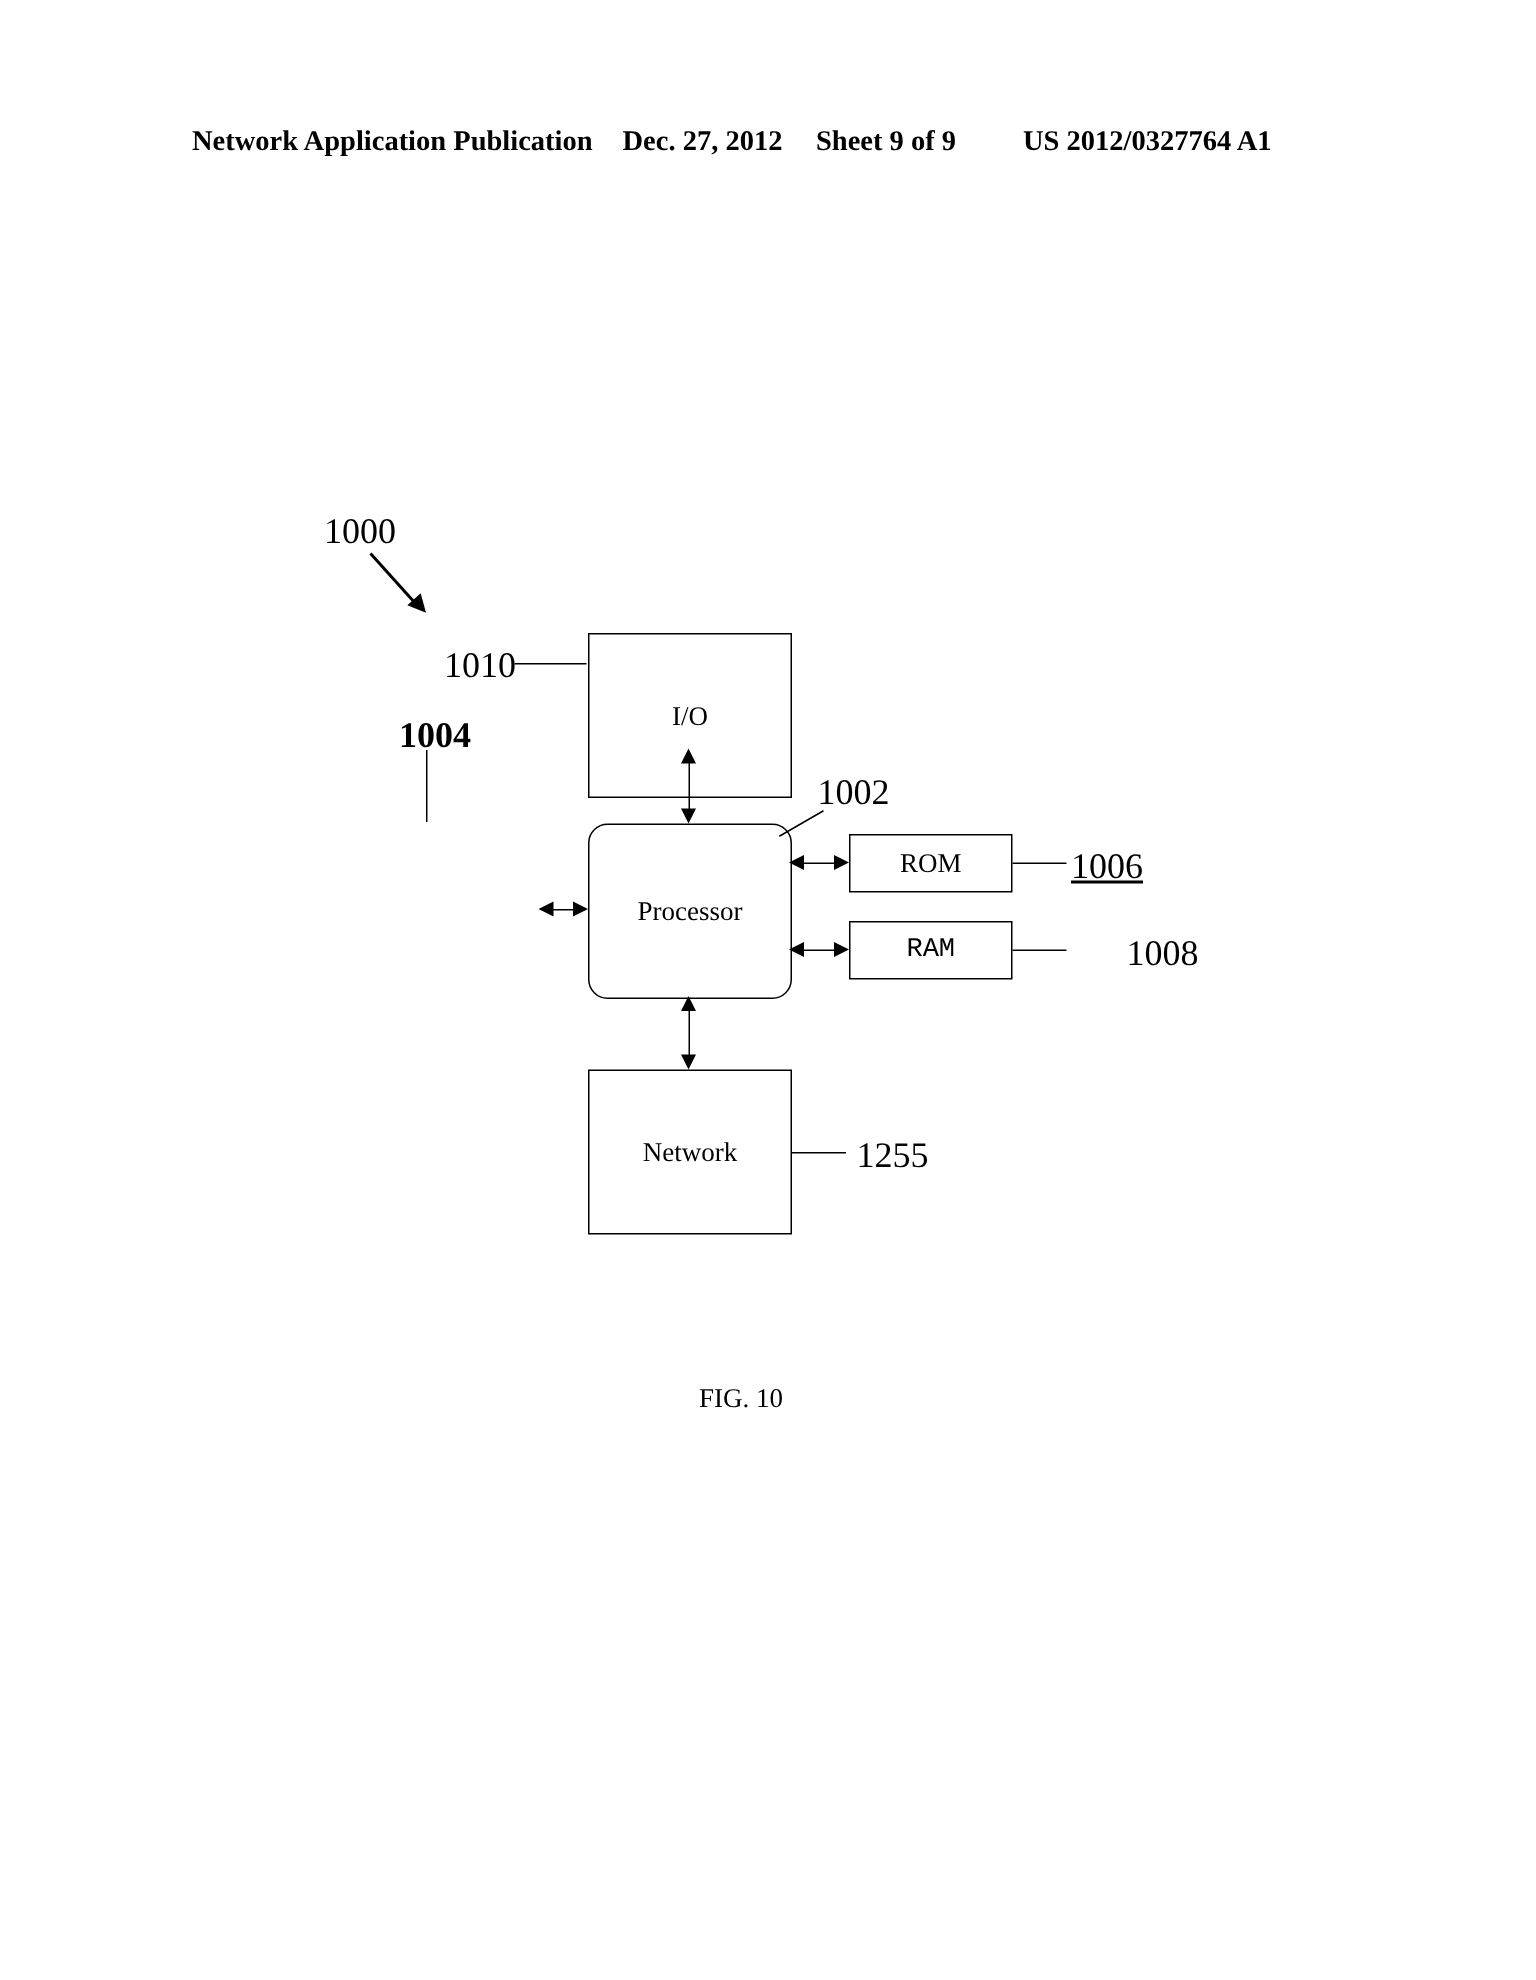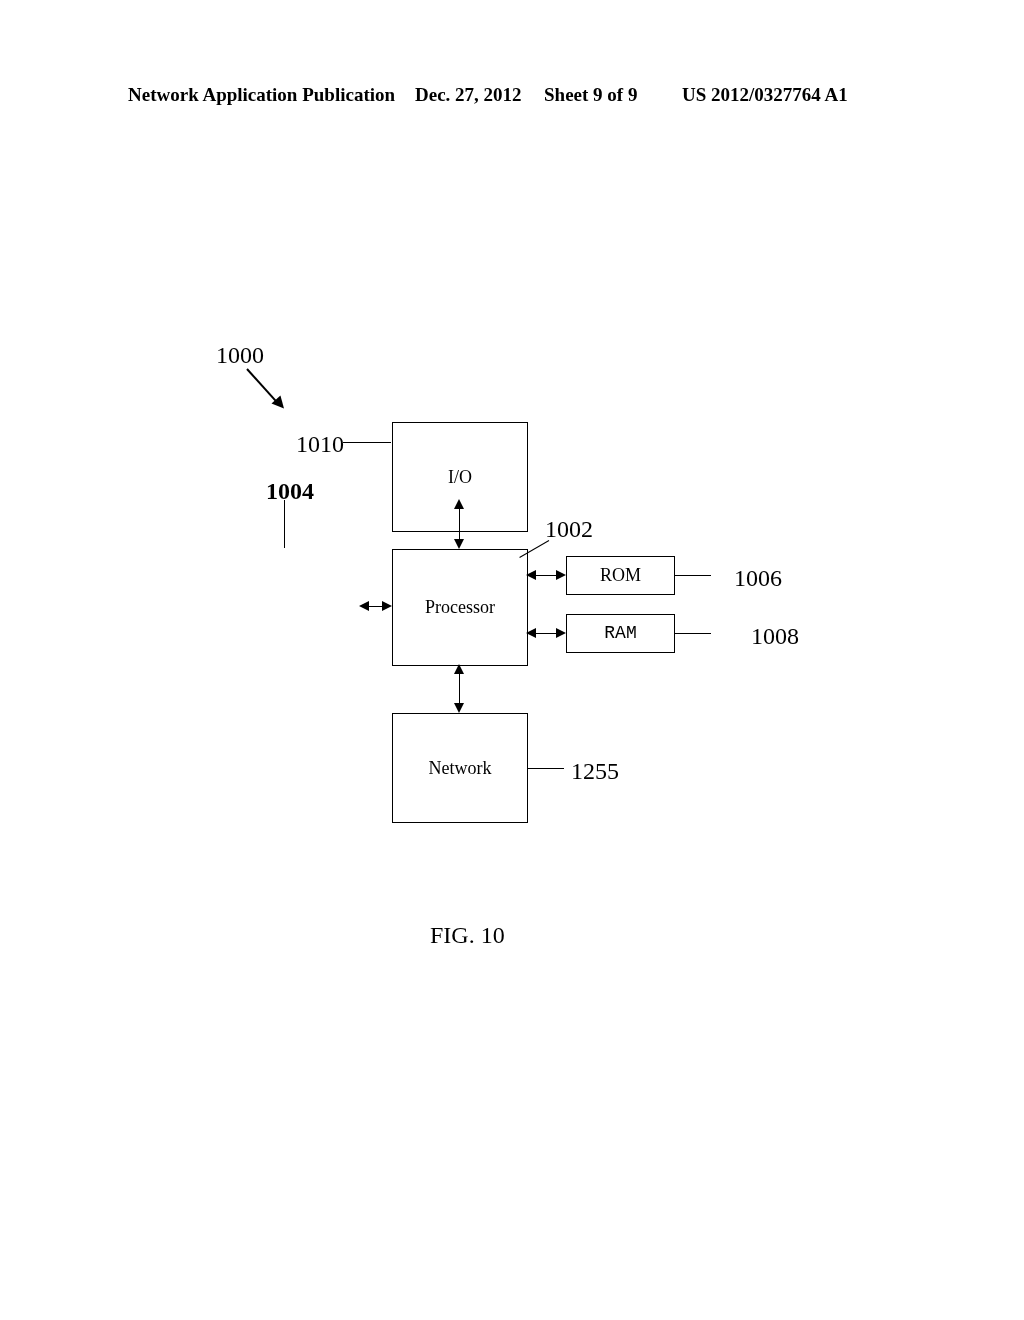--- a/index.html
+++ b/index.html
@@ -40,21 +40,22 @@
     font-size: 18px;
     line-height: 1.25;
   }
   .label {
     position: absolute;
     font-size: 24px;
     white-space: nowrap;
   }
   .fig-caption {
     position: absolute;
-    font-size: 24px;
+    font-size: 18px;
+    margin-left: 36px;
   }
 
   
   .hline { position:absolute; height:0; border-top:1.5px solid #000; }
   .vline { position:absolute; width:0;  border-left:1.5px solid #000; }
 
   
   .arrow {
     position: absolute;
     width: 0; height: 0;
@@ -92,32 +93,32 @@
     <span>I/O</span>
   </div>
 
   <div class="label" style="left:296px; top:431px;">1010</div>
   <div class="hline" style="left:343px; top:442px; width:48px;"></div>
 
   <div class="label" style="left:266px; top:478px;font-weight:bold;">1004</div>
   <div class="vline" style="left:284px; top:500px; height:48px;"></div>
 
 
-  <div class="box" style="left:392px; top:549px; width:134px; height:115px;">
+  <div class="box" style="left:392px; top:549px; width:134px; height:115px;border-radius:13px;">
     <span>Processor</span>
   </div>
 
   <div class="label" style="left:545px; top:516px;">1002</div>
   <div style="position:absolute; left:515px; top:540px; width:34px; height:0; border-top:1.5px solid #000; transform:rotate(-30deg); transform-origin:right center;"></div>
 
   <div class="box" style="left:566px; top:556px; width:107px; height:37px;">
     <span>ROM</span>
   </div>
   <div class="hline" style="left:675px; top:575px; width:36px;"></div>
-  <div class="label" style="left:734px; top:565px;">1006</div>
+  <div class="label" style="left:714px; top:565px;text-decoration:underline;">1006</div>
 
   <div class="box" style="left:566px; top:614px; width:107px; height:37px;font-family:Liberation Mono, monospace;">
     <span>RAM</span>
   </div>
   <div class="hline" style="left:675px; top:633px; width:36px;"></div>
   <div class="label" style="left:751px; top:623px;">1008</div>
 
   <div class="box" style="left:392px; top:713px; width:134px; height:108px;">
     <span>Network</span>
   </div>

